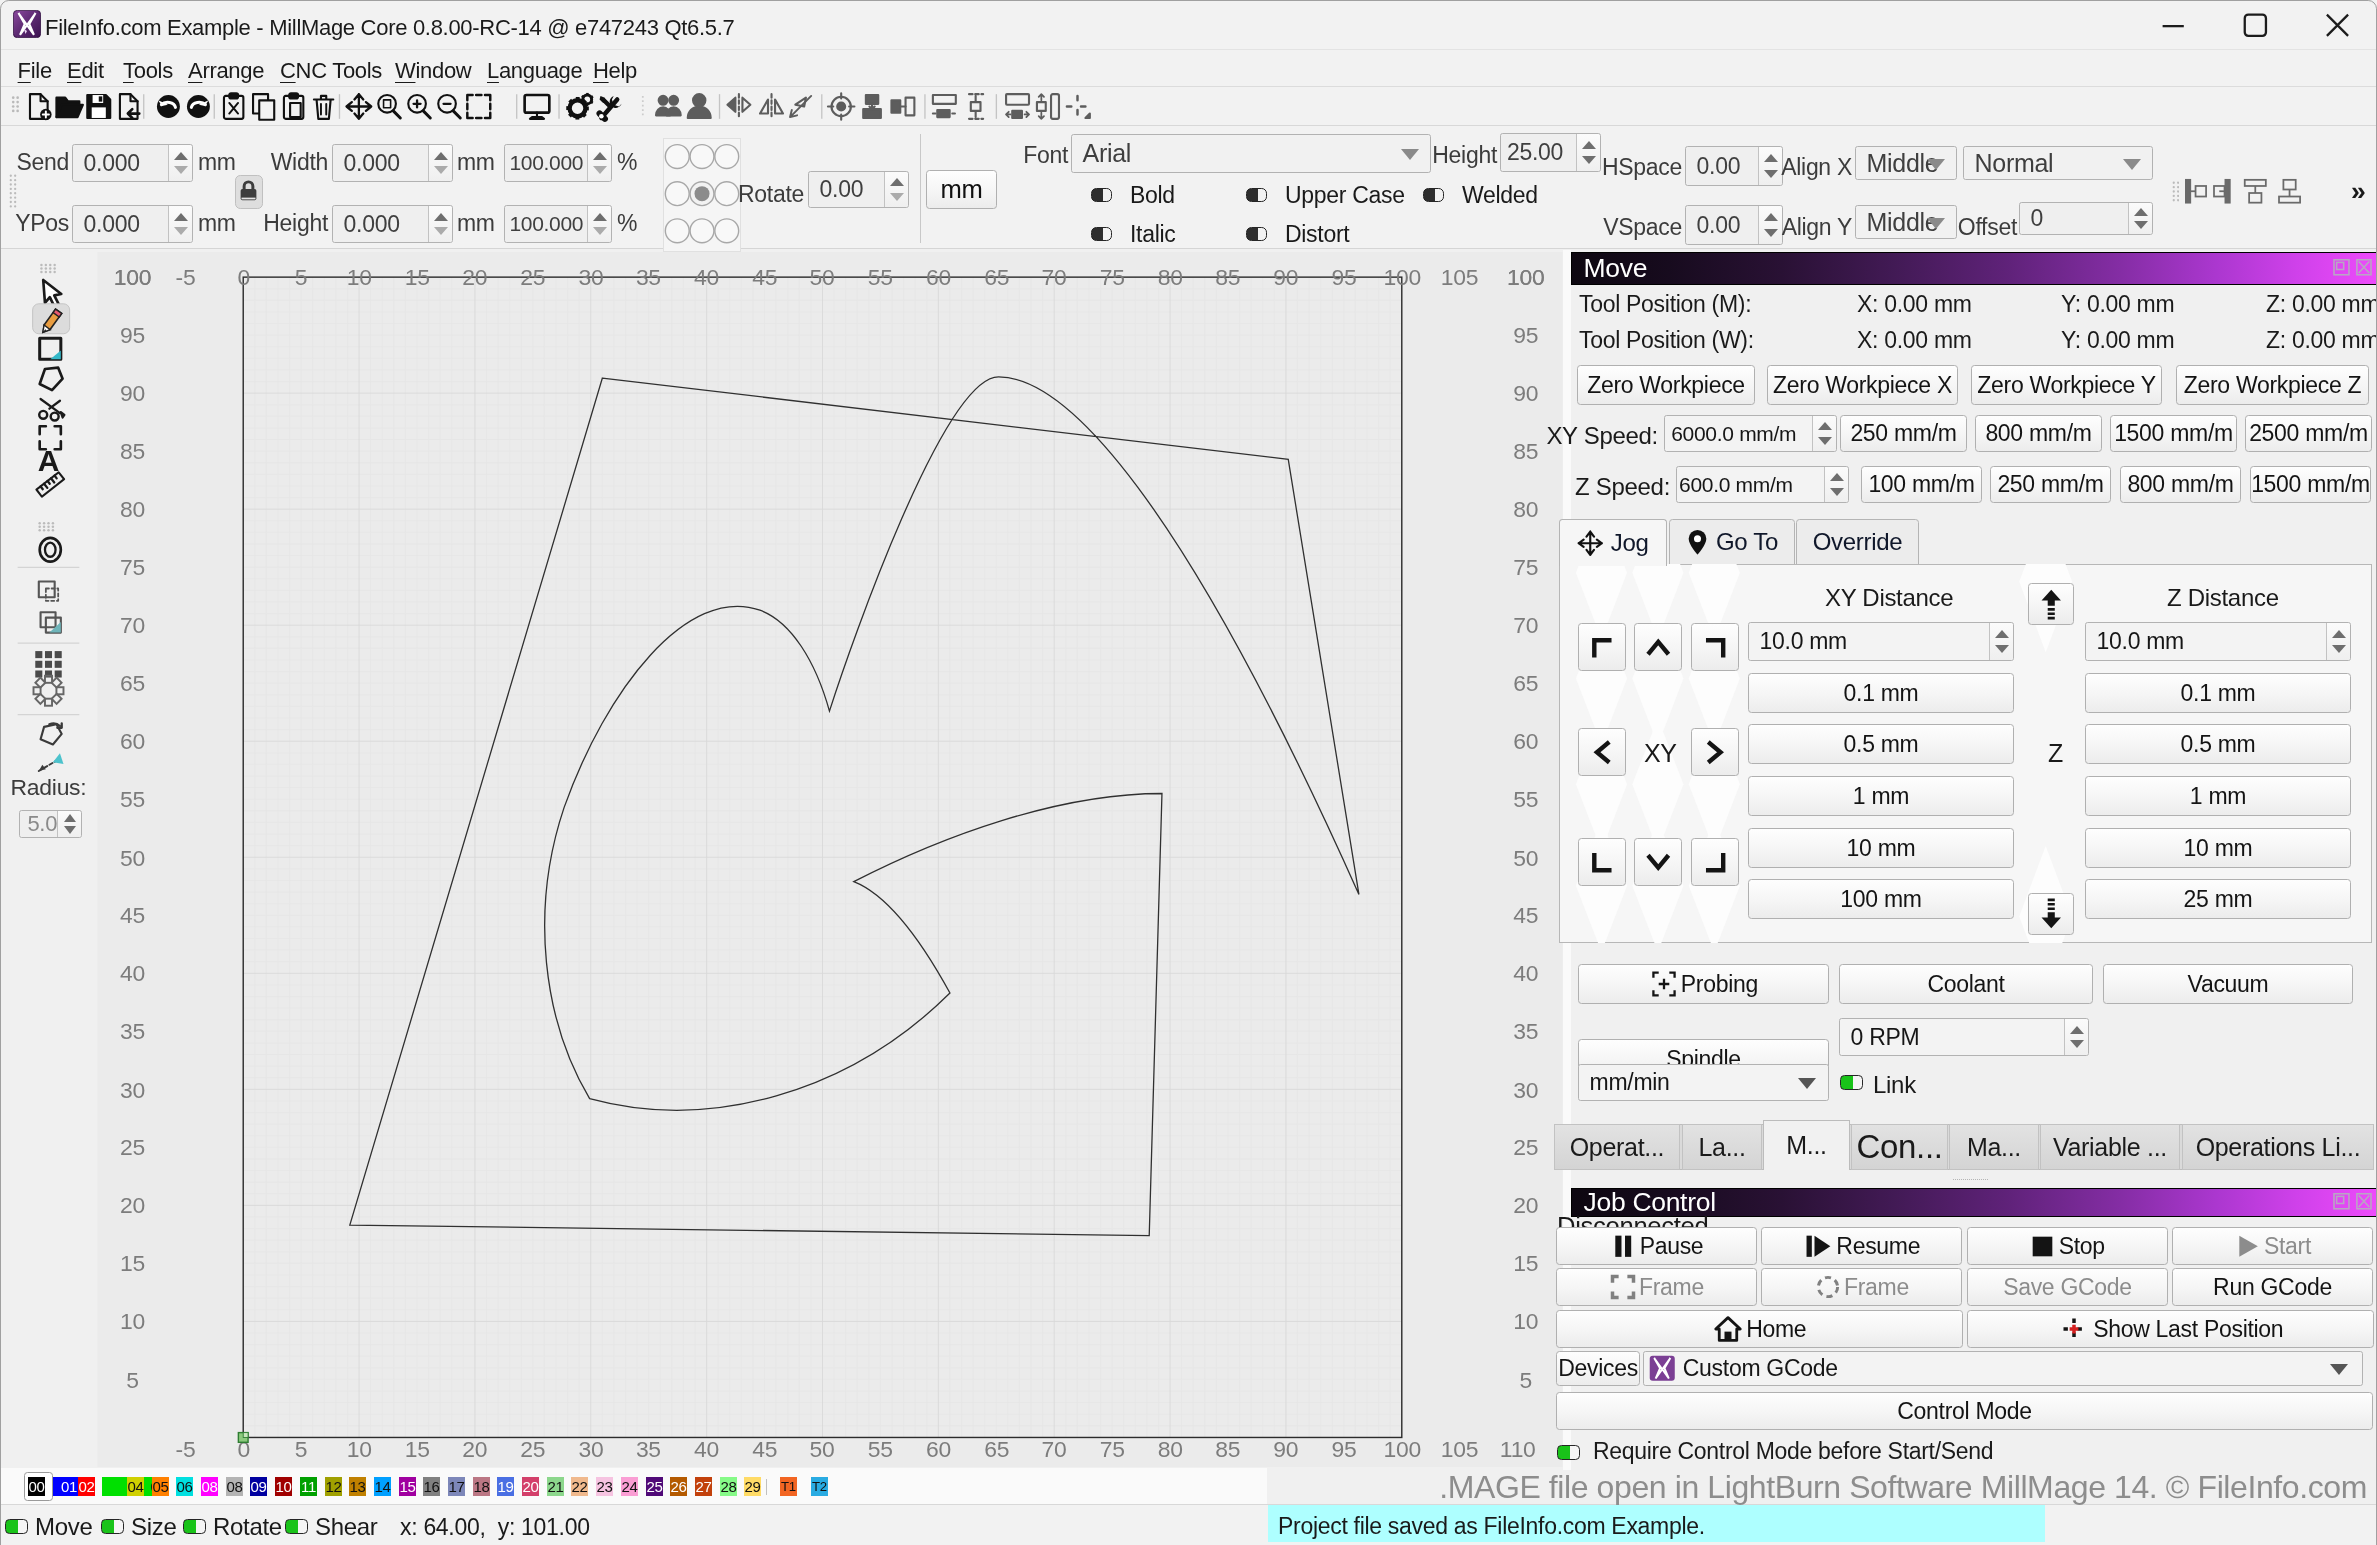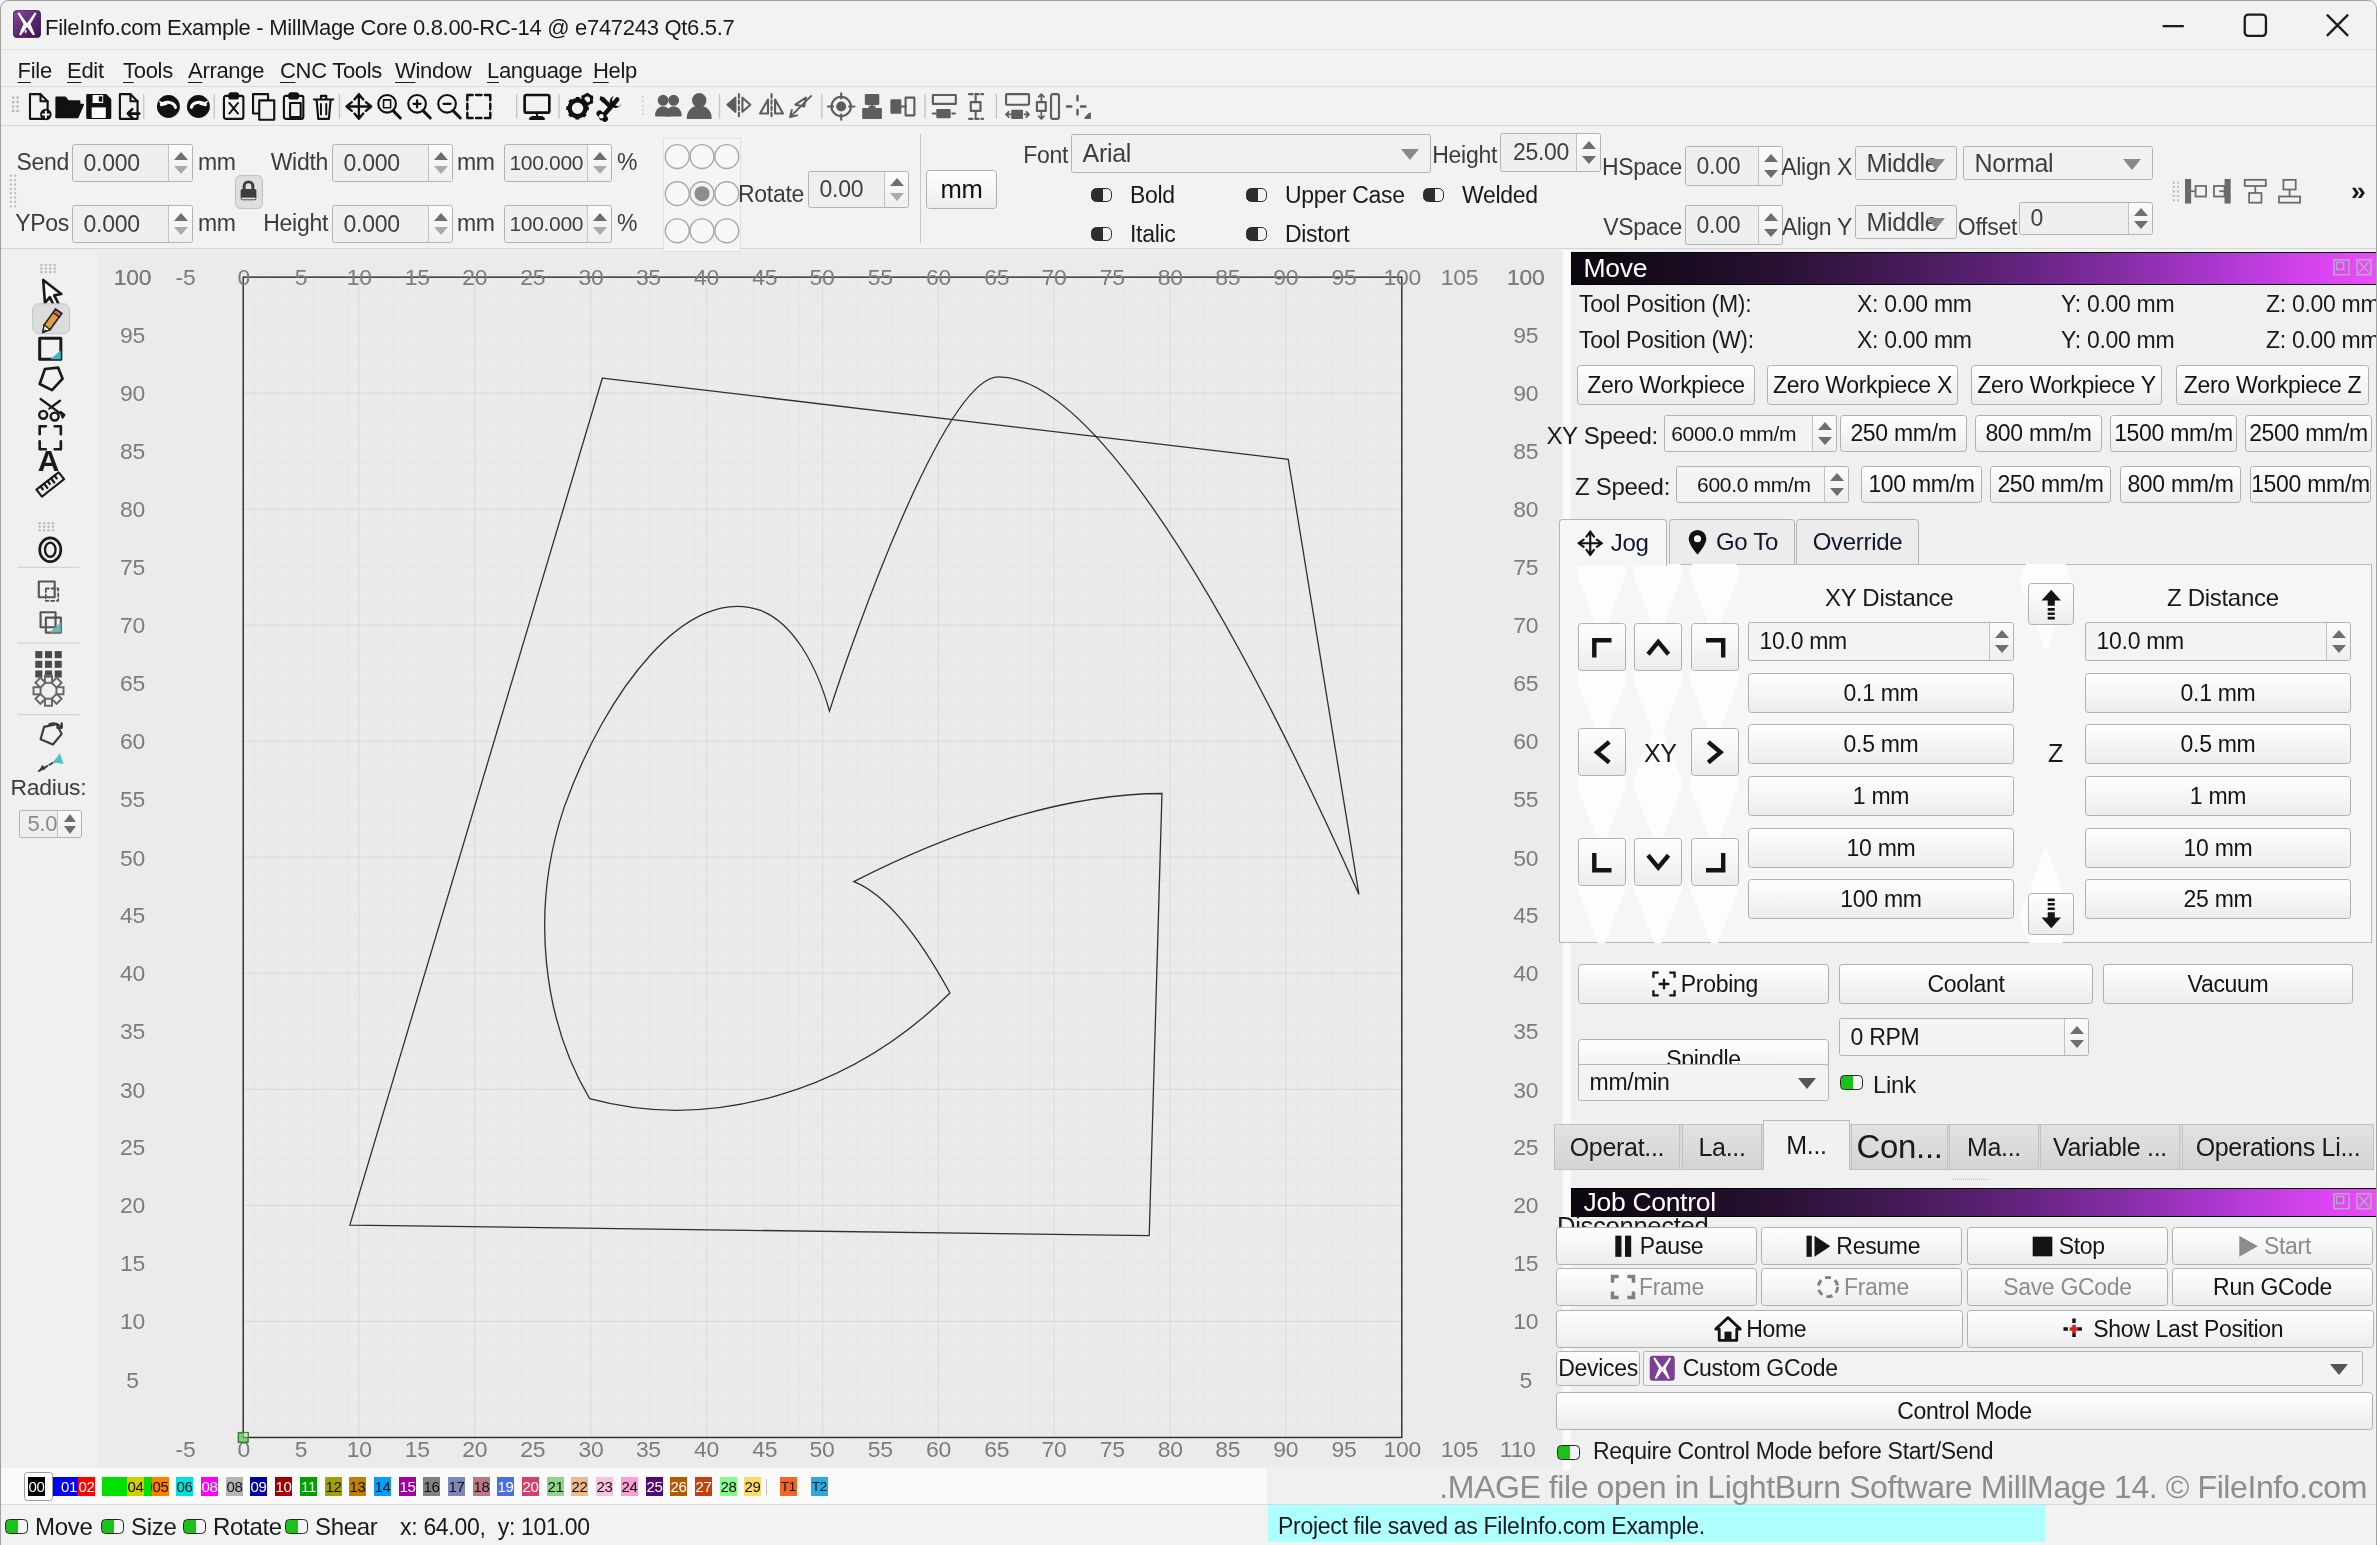--- a/index.html
+++ b/index.html
@@ -311,21 +311,21 @@
 <div class="lbl r" style="left:804px;top:183px;">Rotate</div><div class="spin" style="left:808px;top:171px;width:101px;height:37px;font-size:23px;padding-left:10.6px;">0.00<div class="arr">
       <div class="tu"></div>
       <div class="tdl"></div>
     </div></div>
 <div class="sep1" style="left:920px;top:134px;height:109px;"></div><div class="btn" style="left:926px;top:170px;width:71px;height:39px;font-size:25.6px;color:#111;">mm</div><div class="lbl r" style="left:1068px;top:144px;">Font</div><div class="spin" style="left:1071px;top:134px;width:360px;height:39px;font-size:25px;background:#f1f1f1;">Arial<div style="position:absolute;right:10.6px;top:14px;width:0;height:0;border-left:9.7px solid transparent;border-right:9.7px solid transparent;border-top:11.5px solid #8a8a8a;"></div></div>
 <div class="tgl" style="left:1091px;top:188px;width:19.4px;height:12.3px;"></div>
 <div class="lbl dk" style="left:1130px;top:184px;">Bold</div><div class="tgl" style="left:1091px;top:227px;width:19.4px;height:12.3px;"></div>
 <div class="lbl dk" style="left:1130px;top:223px;">Italic</div><div class="tgl" style="left:1246px;top:188px;width:19.4px;height:12.3px;"></div>
 <div class="lbl dk" style="left:1285px;top:184px;">Upper Case</div><div class="tgl" style="left:1246px;top:227px;width:19.4px;height:12.3px;"></div>
 <div class="lbl dk" style="left:1285px;top:223px;">Distort</div><div class="tgl" style="left:1423px;top:188px;width:19.4px;height:12.3px;"></div>
-<div class="lbl dk" style="left:1462px;top:184px;">Welded</div><div class="lbl r" style="left:1497px;top:144px;">Height</div><div class="spin" style="left:1500px;top:133px;width:101px;height:39px;font-size:23px;padding-left:12px;">25.00<div class="arr">
+<div class="lbl dk" style="left:1462px;top:184px;">Welded</div><div class="lbl r" style="left:1497px;top:144px;">Height</div><div class="spin" style="left:1500px;top:133px;width:101px;height:39px;font-size:23px;padding-left:6px;">25.00<div class="arr">
       <div class="tu"></div>
       <div class="td"></div>
     </div></div>
 <div class="lbl r" style="left:1682px;top:156px;">HSpace</div><div class="spin" style="left:1685px;top:146px;width:98px;height:40px;font-size:23px;padding-left:10.6px;">0.00<div class="arr">
       <div class="tu"></div>
       <div class="td"></div>
     </div></div>
 <div class="lbl r" style="left:1852px;top:156px;">Align X</div><div class="spin" style="left:1855px;top:146px;width:102px;height:34px;font-size:25px;background:#f1f1f1;">Middle<div style="position:absolute;right:10.6px;top:11.5px;width:0;height:0;border-left:9.7px solid transparent;border-right:9.7px solid transparent;border-top:11.5px solid #8a8a8a;"></div></div>
 <div class="spin" style="left:1963px;top:146px;width:190px;height:34px;font-size:25px;background:#f1f1f1;">Normal<div style="position:absolute;right:10.6px;top:11.5px;width:0;height:0;border-left:9.7px solid transparent;border-right:9.7px solid transparent;border-top:11.5px solid #8a8a8a;"></div></div>
 <div class="lbl r" style="left:1682px;top:216px;">VSpace</div><div class="spin" style="left:1685px;top:205px;width:98px;height:40px;font-size:23px;padding-left:10.6px;">0.00<div class="arr">
@@ -602,21 +602,21 @@
 <div class="btn" style="left:1971px;top:365px;width:191px;height:40px;font-size:23px;">Zero Workpiece Y</div>
 <div class="btn" style="left:2176px;top:365px;width:193px;height:40px;font-size:23px;">Zero Workpiece Z</div>
 <div class="lbl dk r" style="left:1658px;top:424px;font-size:24px;">XY Speed:</div><div class="spin" style="left:1664px;top:415px;width:173px;height:37px;font-size:21px;padding-left:6.2px;color:#161616;background:#f3f3f3;">6000.0 mm/m<div class="arr">
       <div class="tu"></div>
       <div class="td"></div>
     </div></div>
 <div class="btn" style="left:1840px;top:415px;width:127px;height:37px;font-size:23px;">250 mm/m</div>
 <div class="btn" style="left:1975px;top:415px;width:127px;height:37px;font-size:23px;">800 mm/m</div>
 <div class="btn" style="left:2110px;top:415px;width:127px;height:37px;font-size:23px;">1500 mm/m</div>
 <div class="btn" style="left:2245px;top:415px;width:127px;height:37px;font-size:23px;">2500 mm/m</div>
-<div class="lbl dk r" style="left:1670px;top:475px;font-size:24px;">Z Speed:</div><div class="spin" style="left:1676px;top:466px;width:173px;height:37px;font-size:21px;padding-left:20px;color:#161616;background:#f3f3f3;">600.0 mm/m<div class="arr">
+<div class="lbl dk r" style="left:1670px;top:475px;font-size:24px;">Z Speed:</div><div class="spin" style="left:1676px;top:466px;width:173px;height:37px;font-size:21px;padding-left:2px;color:#161616;background:#f3f3f3;">600.0 mm/m<div class="arr">
       <div class="tu"></div>
       <div class="td"></div>
     </div></div>
 <div class="btn" style="left:1861px;top:466px;width:121px;height:37px;font-size:23px;">100 mm/m</div>
 <div class="btn" style="left:1990px;top:466px;width:121px;height:37px;font-size:23px;">250 mm/m</div>
 <div class="btn" style="left:2120px;top:466px;width:121px;height:37px;font-size:23px;">800 mm/m</div>
 <div class="btn" style="left:2250px;top:466px;width:121px;height:37px;font-size:23px;">1500 mm/m</div>
 <div class="tab sel" style="left:1559px;top:519px;width:108px;height:47px;z-index:3;border-radius:3.5px 3.5px 0 0;"><svg width="26.5" height="26.5" viewBox="0 0 32 32" style="margin-right:7px;">
       <path d="M16 2 v28 M2 16 h28 M16 2 l-4.5 6 M16 2 l4.5 6 M16 30 l-4.5 -6 M16 30 l4.5 -6 M2 16 l6 -4.5 M2 16 l6 4.5 M30 16 l-6 -4.5 M30 16 l-6 4.5" stroke="#111" stroke-width="2.6" fill="none" stroke-linecap="round"></path>
     </svg>Jog</div>

